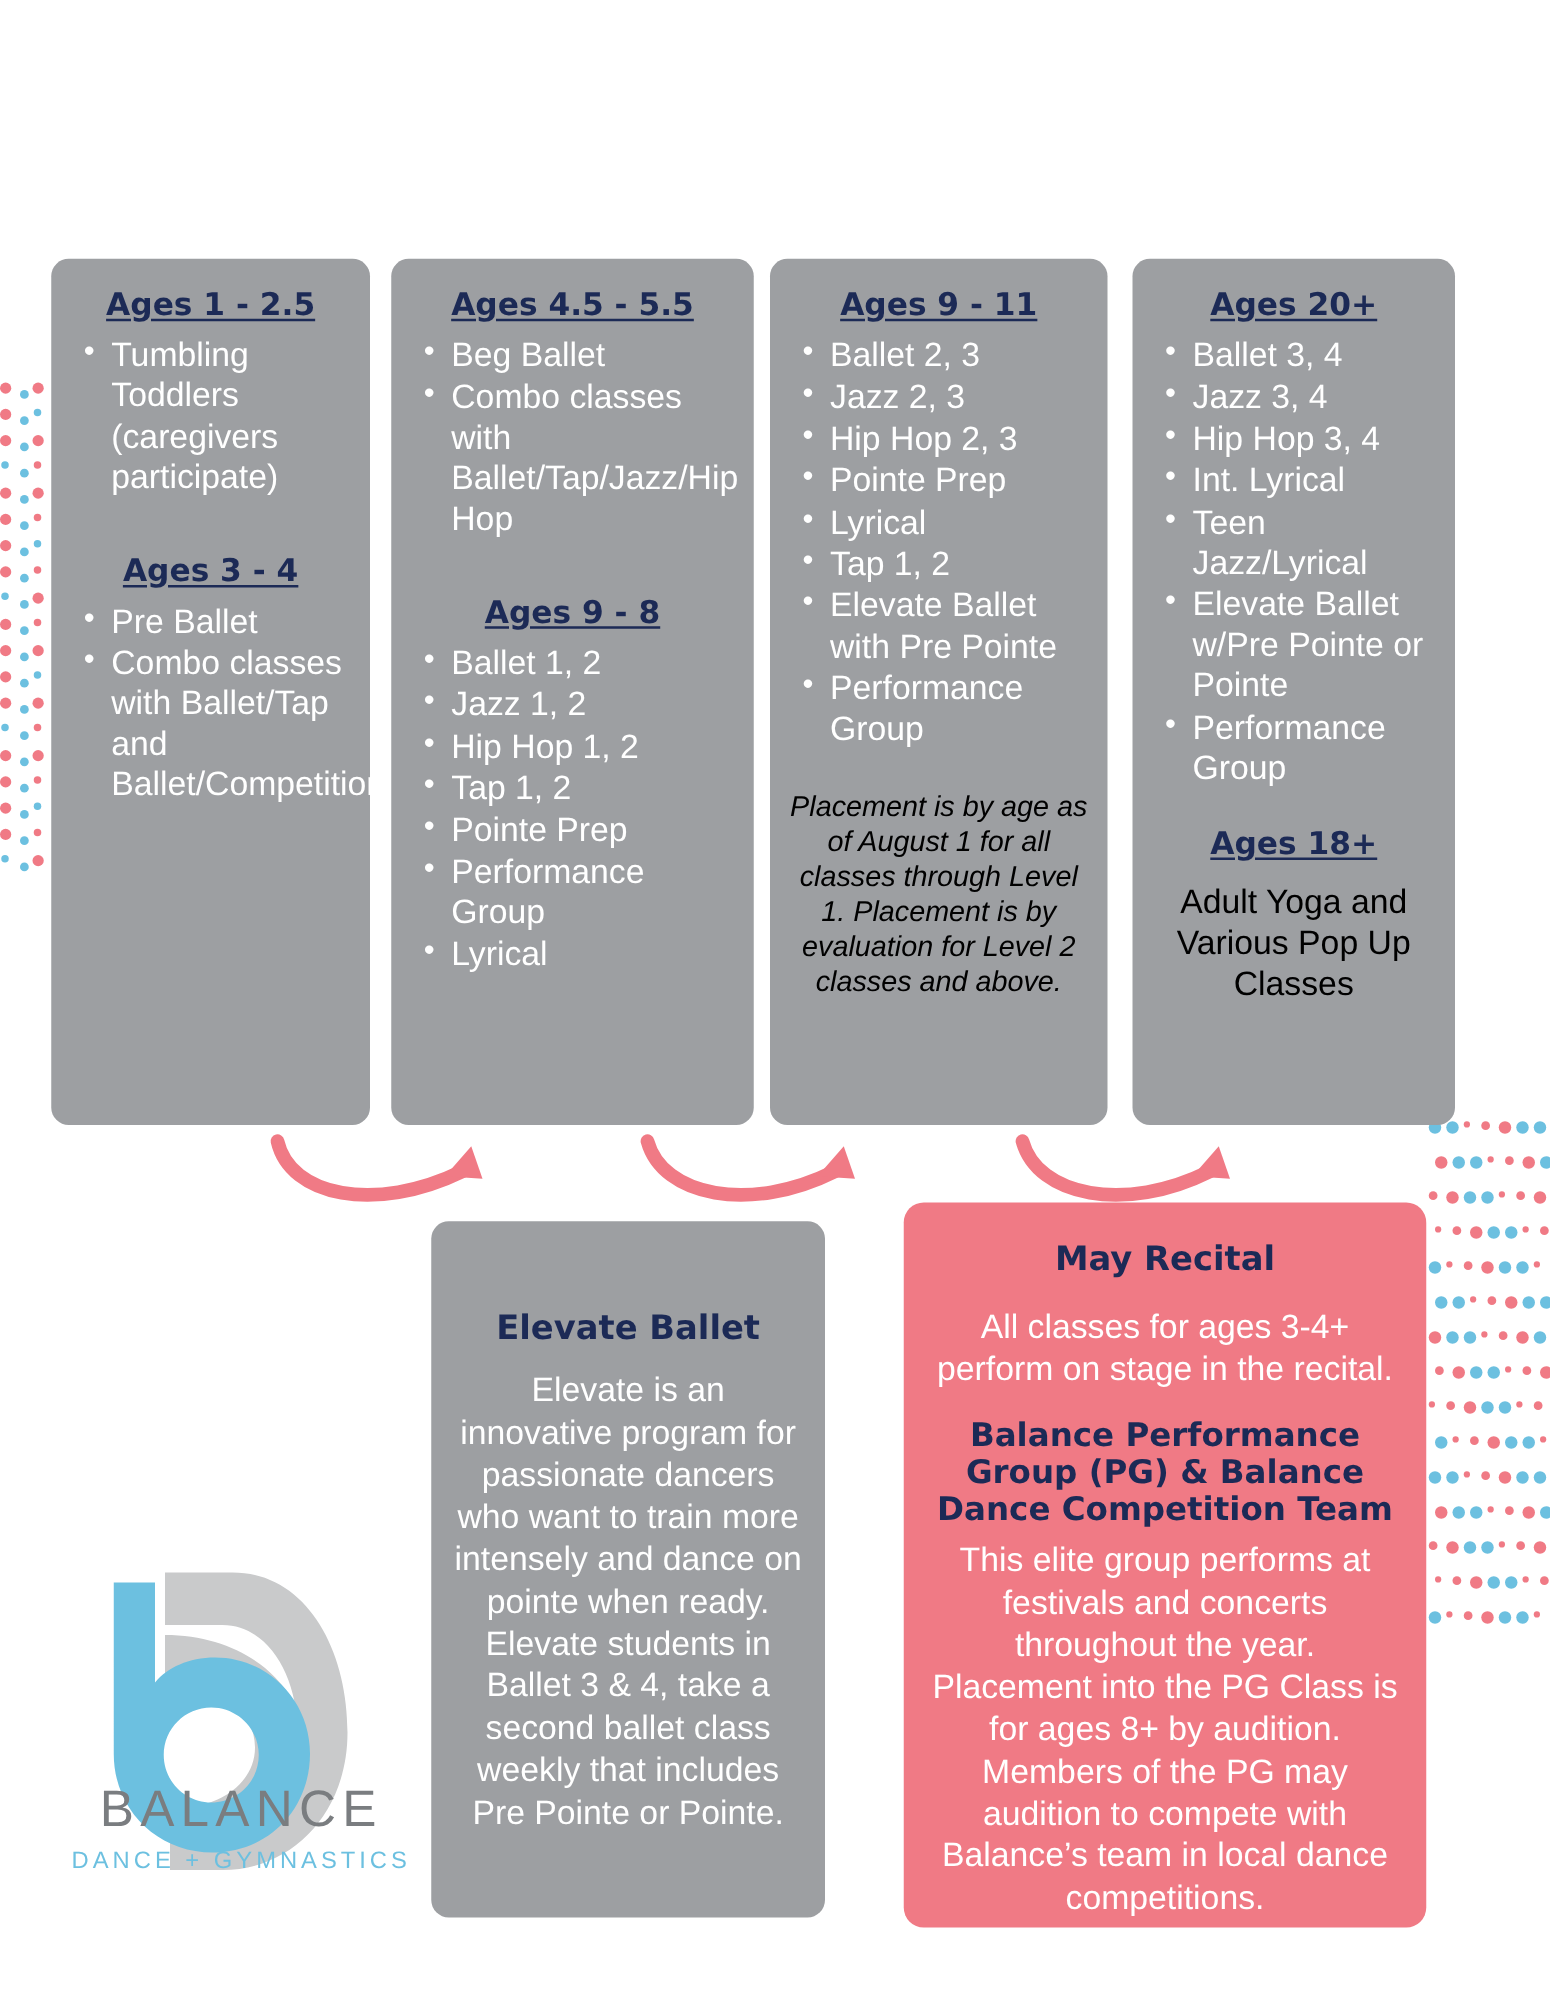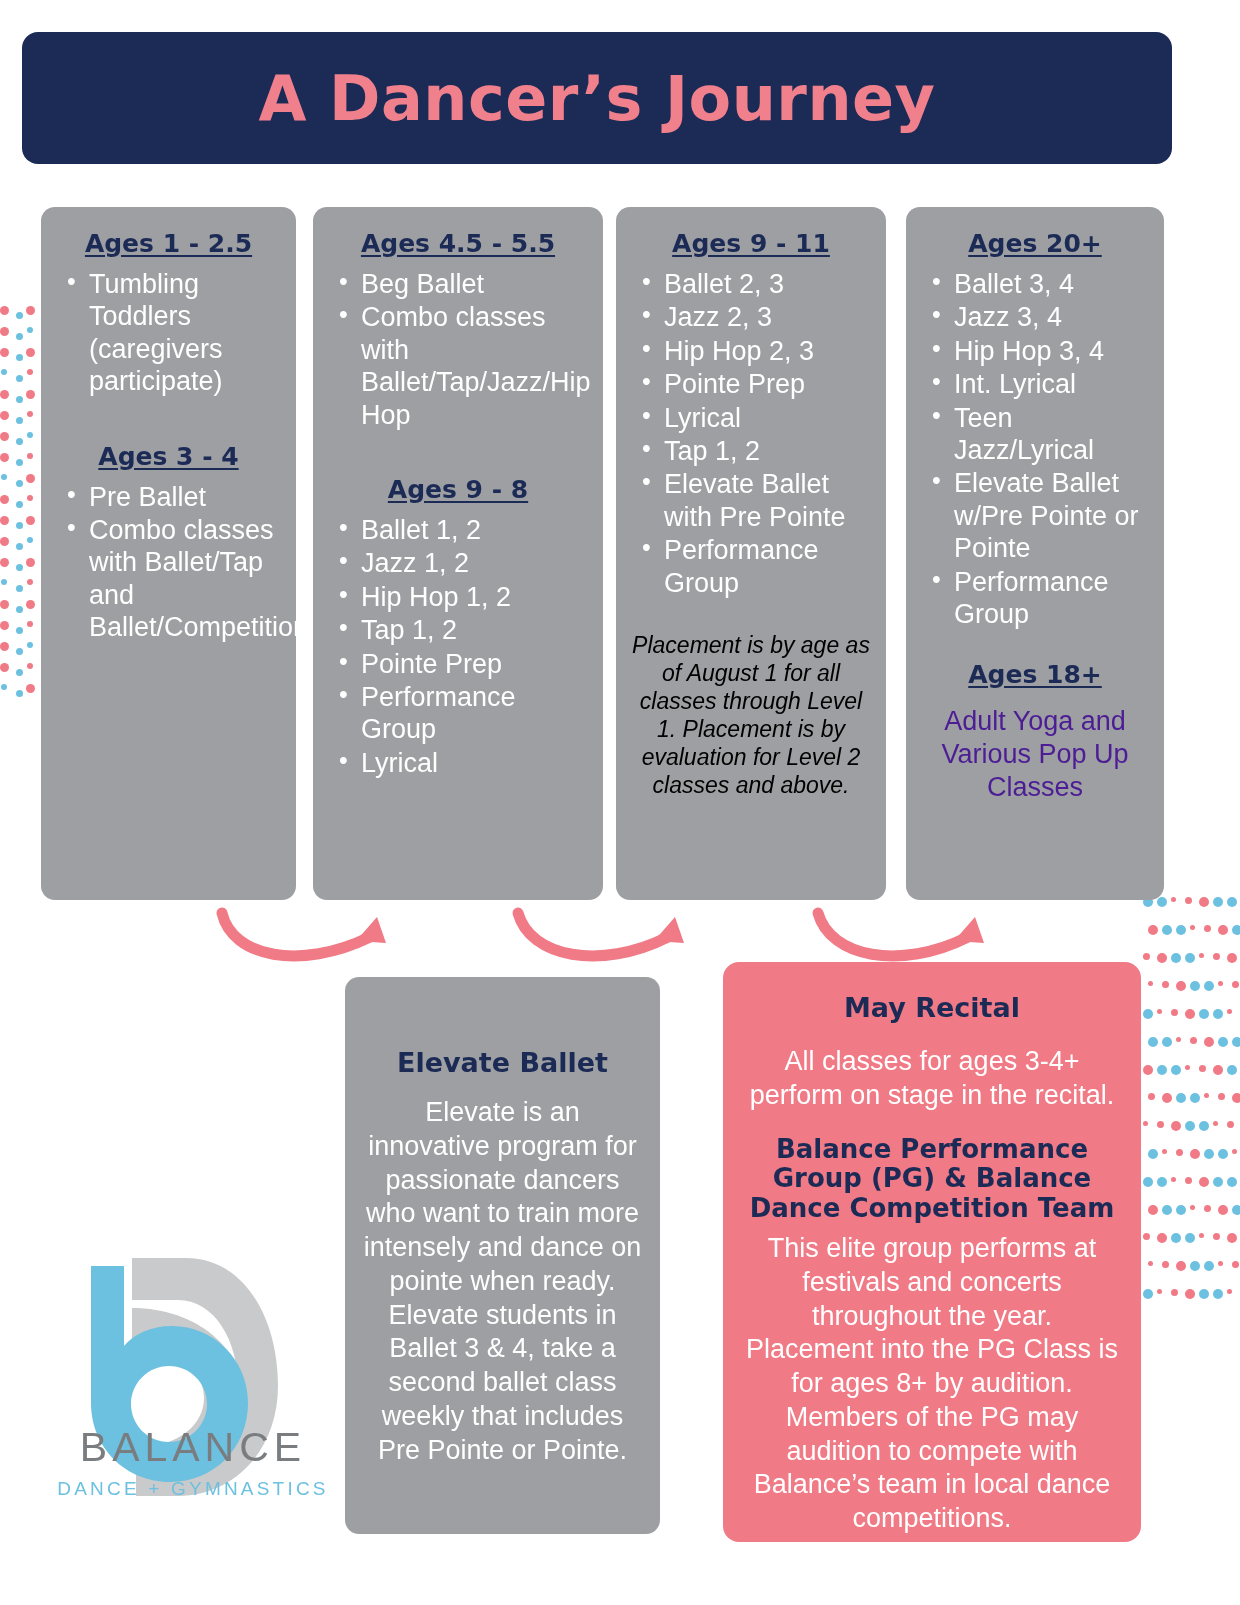--- a/index.html
+++ b/index.html
@@ -48,21 +48,21 @@
 
   ul.classes { list-style:none; margin:0 0 0 6px; padding:0; }
   ul.classes li {
     position:relative; color:#ffffff; font-size:27px; line-height:1.20;
     padding-left:26px; margin-bottom:1px;
   }
   ul.classes li::before {
     content:"\2022"; position:absolute; left:4px; top:-2px;
     font-size:25px; color:#ffffff; line-height:1.25;
   }
-  .plain-text { color:#4c1d95; font-size:27px; line-height:1.22; text-align:center; }
+  .plain-text { color:#000000; font-size:27px; line-height:1.22; text-align:center; }
 
   .note-italic {
     color:#000000; font-style:italic; font-size:23px; line-height:1.22;
     text-align:center; margin-top:32px;
   }
 
   
   .arrows { position:absolute; left:0; top:895px; width:1240px; height:80px; }
 
   
@@ -269,23 +269,20 @@
       <div class="dot" style="width: 7px; height: 7px; background: rgb(240, 122, 133); left: 89px; top: 368px;"></div>
       <div class="dot" style="width: 10px; height: 10px; background: rgb(108, 192, 224); left: 0px; top: 396px;"></div>
       <div class="dot" style="width: 5px; height: 5px; background: rgb(240, 122, 133); left: 14px; top: 396px;"></div>
       <div class="dot" style="width: 7px; height: 7px; background: rgb(240, 122, 133); left: 28px; top: 396px;"></div>
       <div class="dot" style="width: 10px; height: 10px; background: rgb(240, 122, 133); left: 42px; top: 396px;"></div>
       <div class="dot" style="width: 10px; height: 10px; background: rgb(108, 192, 224); left: 56px; top: 396px;"></div>
       <div class="dot" style="width: 10px; height: 10px; background: rgb(108, 192, 224); left: 70px; top: 396px;"></div>
       <div class="dot" style="width: 5px; height: 5px; background: rgb(240, 122, 133); left: 84px; top: 396px;"></div>
     </div>
 
-  <div class="banner">
-    <div class="banner-title">A Dancer’s Journey</div>
-  </div>
 
   <div class="cards-row">
 
     <div class="card c1">
       <div class="age-head">Ages 1 - 2.5</div>
       <ul class="classes">
         <li>Tumbling Toddlers (caregivers participate)</li>
       </ul>
       <div class="age-head spaced">Ages 3 - 4</div>
       <ul class="classes">

